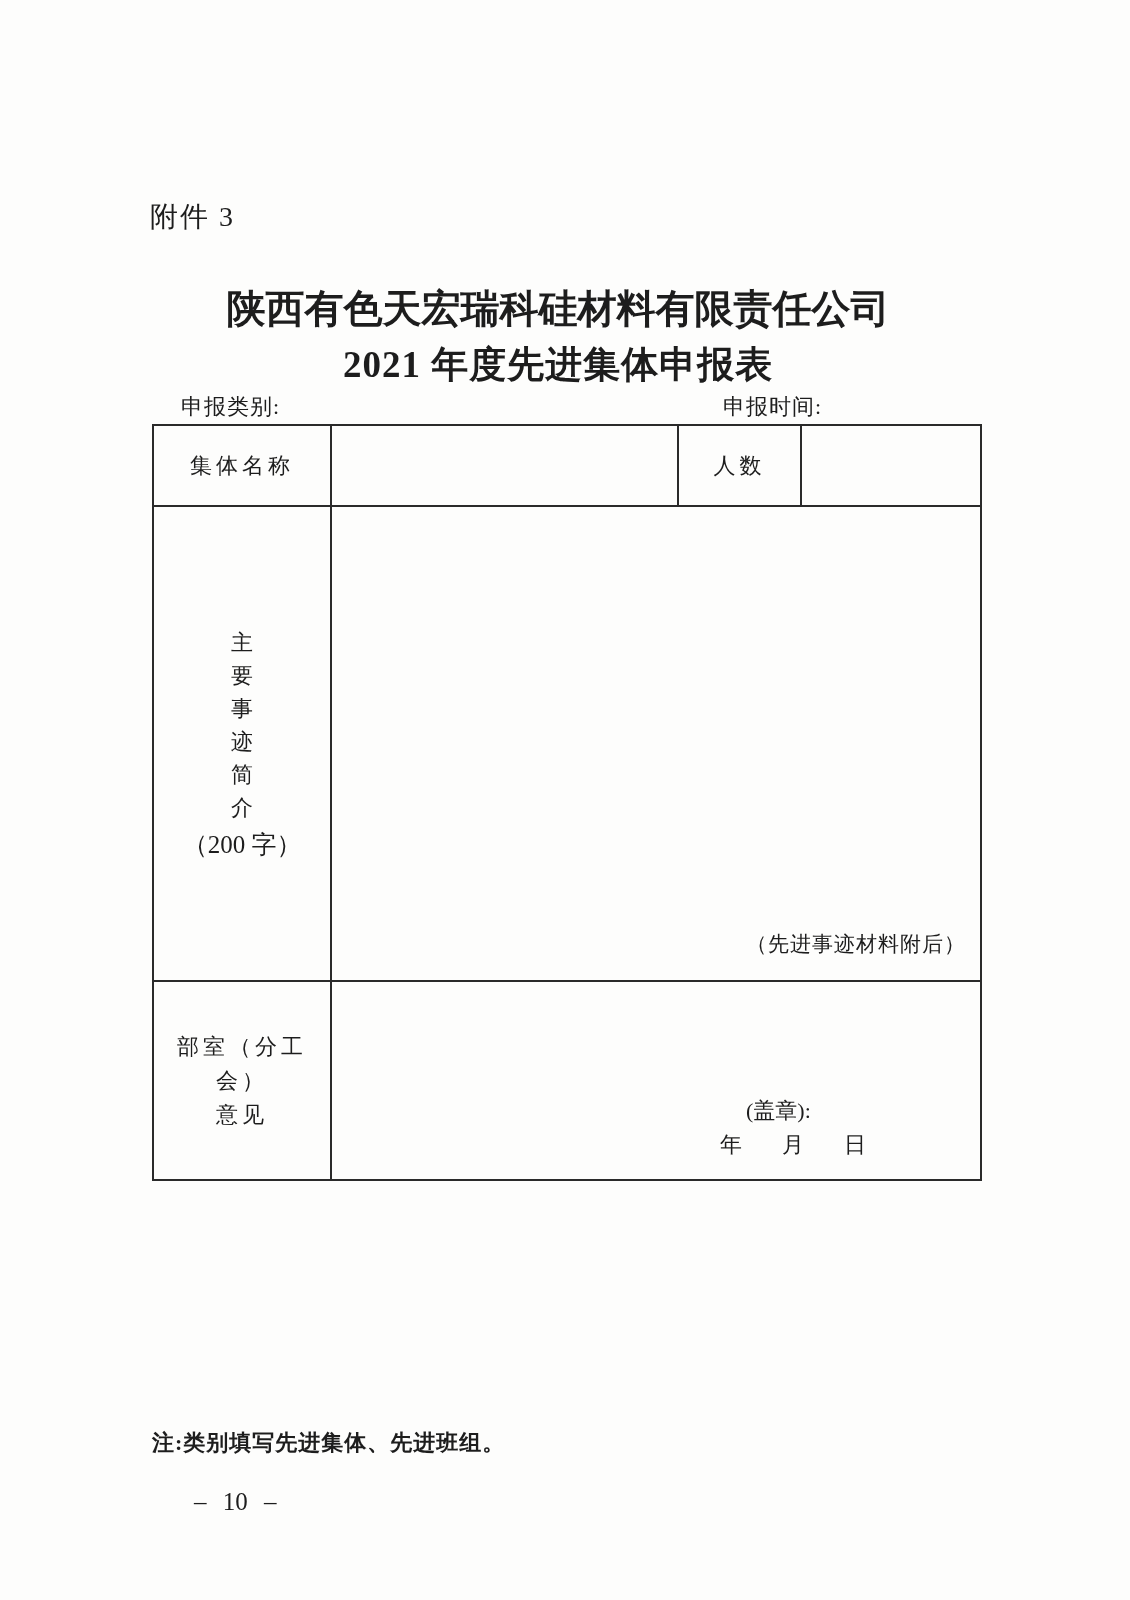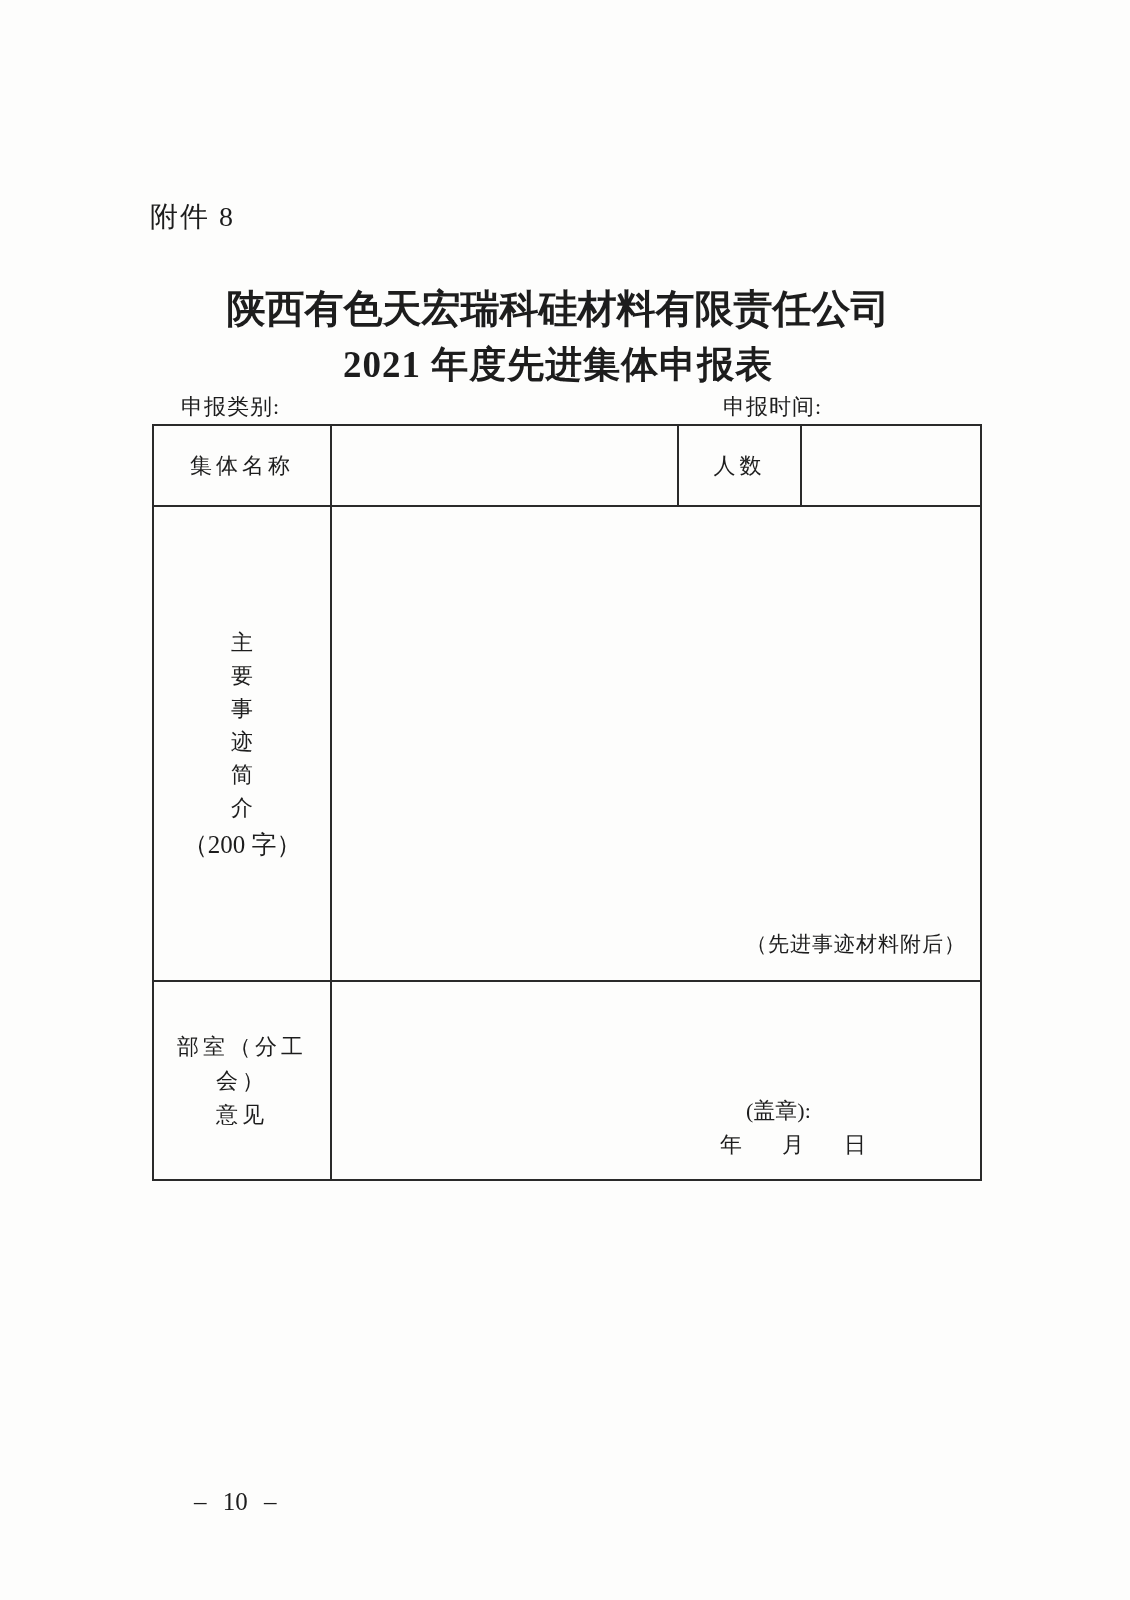--- a/index.html
+++ b/index.html
@@ -130,21 +130,21 @@
     top: 1488px;
     font-size: 25px;
     word-spacing: 10px;
   }
 </style>
 </head>
 <body>
 
 <div class="page">
 
-  <div class="attachment">附件 8</div>
+  <div class="attachment">附件 3</div>
 
   <h1 class="title1">陕西有色天宏瑞科硅材料有限责任公司</h1>
   <h1 class="title2">2021 年度先进集体申报表</h1>
 
   <span class="meta-category">申报类别:</span>
   <span class="meta-time">申报时间:</span>
 
   <table class="form">
     <colgroup>
       <col style="width:178px">
@@ -190,15 +190,16 @@
           <div class="ymd">
             <span>年</span><span class="gap">月</span><span class="gap">日</span>
           </div>
         </div>
       </td>
     </tr>
 
   </tbody>
     </table>
 
+  <div class="note">注:类别填写先进集体、先进班组。</div>
   <div class="page-number">– 10 –</div>
 
 </div>
 
 </body></html>

